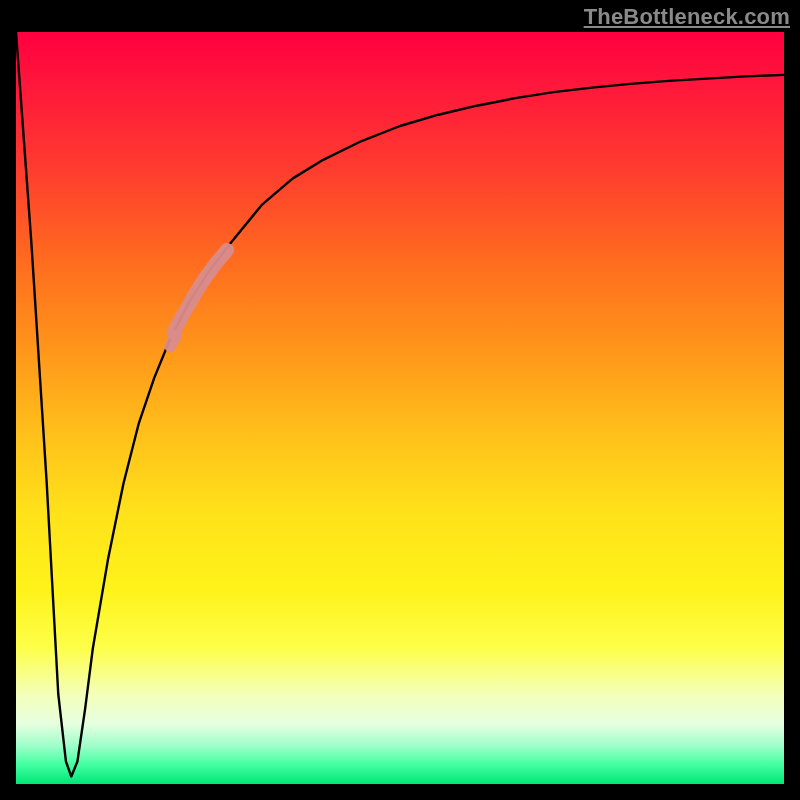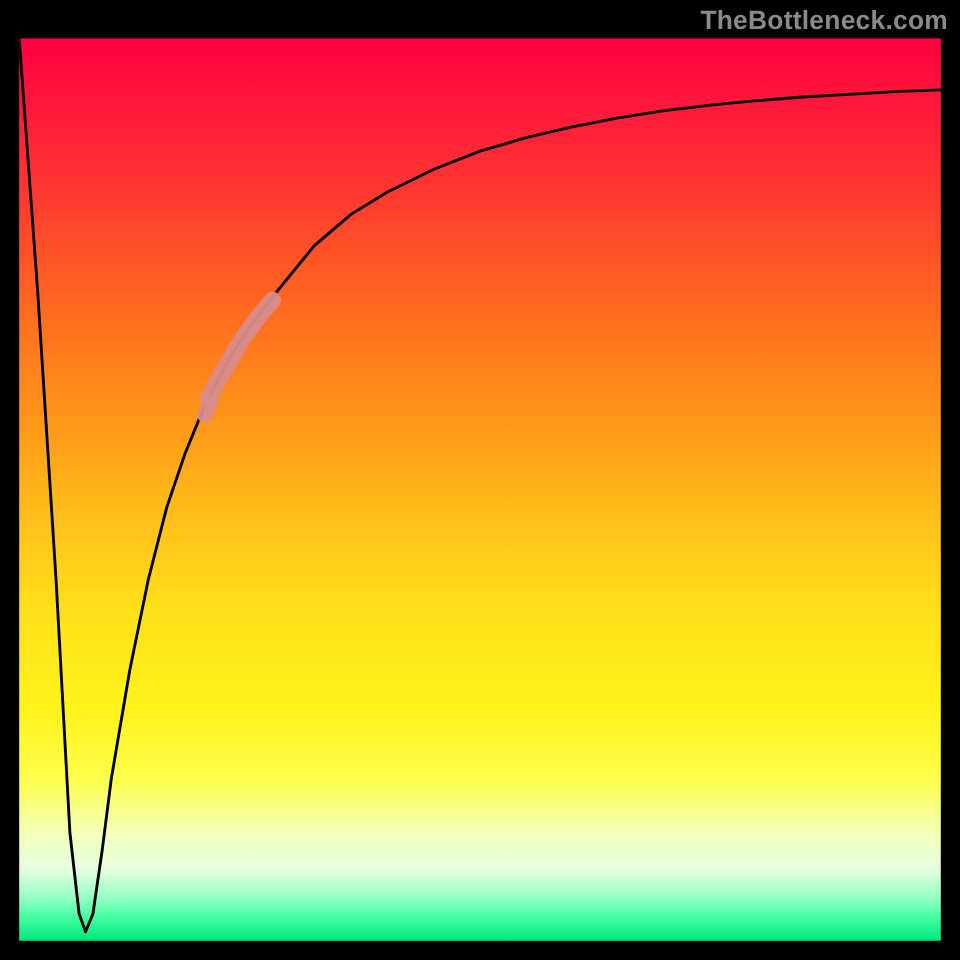--- a/index.html
+++ b/index.html
@@ -13,20 +13,21 @@
   .attribution {
     position: absolute;
     top: 4px;
     right: 10px;
     font-family: Arial, Helvetica, sans-serif;
     font-size: 22px;
     font-weight: 600;
     color: #8a8a8a;
     letter-spacing: 0.2px;
     z-index: 10;
+    text-decoration: underline;
   }
   .plot-outer {
     position: absolute;
     left: 16px;
     top: 32px;
     width: 768px;
     height: 752px;
     background: #000;
   }
   .plot-area {

